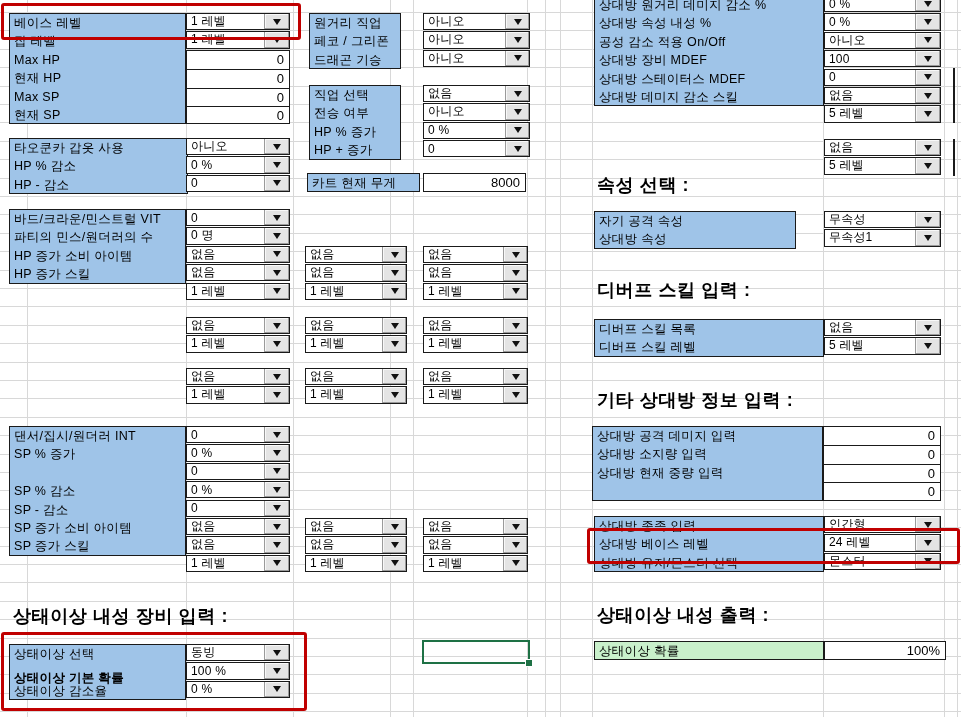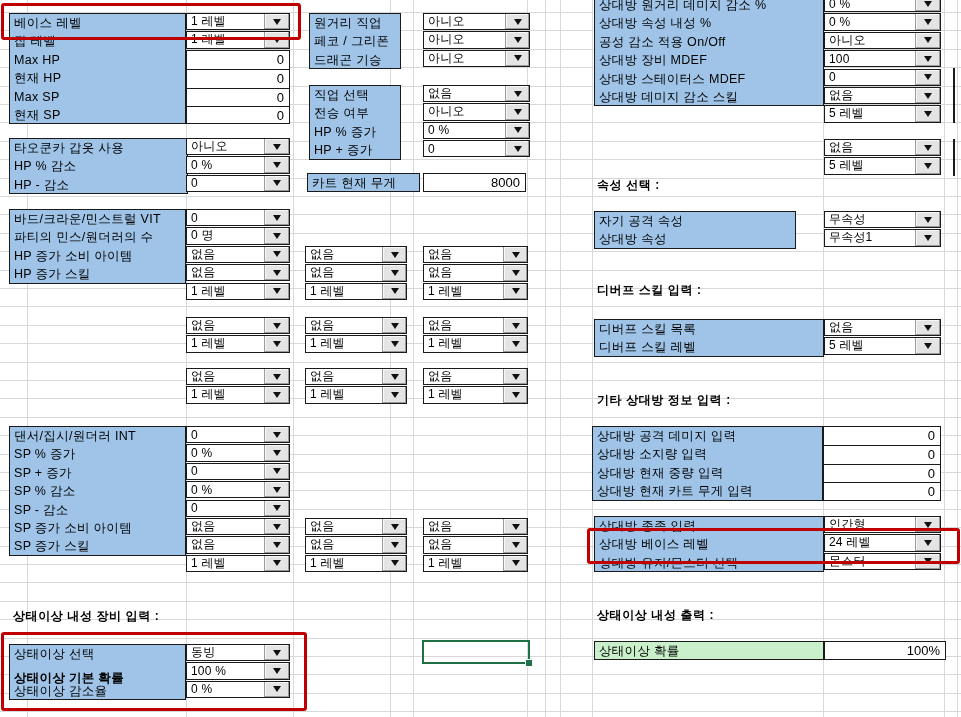--- a/index.html
+++ b/index.html
@@ -17,21 +17,21 @@
     letter-spacing:.3px;white-space:nowrap;overflow:hidden;}
   .dd{position:absolute;background:#fff;border:1px solid #1a1a1a;box-sizing:border-box;display:flex;align-items:stretch;}
   .ddval{flex:1;display:flex;align-items:center;padding-left:4px;font-size:12px;letter-spacing:.2px;
     white-space:nowrap;overflow:hidden;}
   .ddbtn{background:#e4e4e4;border-left:1px solid #9a9a9a;display:flex;align-items:center;justify-content:center;
     box-shadow:inset -1px -1px 0 #9a9a9a, inset 1px 1px 0 #f8f8f8;cursor:default;}
   .tri{width:0;height:0;border-left:4.5px solid transparent;border-right:4.5px solid transparent;border-top:6px solid #111;}
   .numblock{position:absolute;background:#fff;border:1px solid #1a1a1a;box-sizing:border-box;}
   .numrow{height:18.4px;line-height:18.4px;text-align:right;padding-right:5px;font-size:13px;box-sizing:border-box;}
   .numrow.sep{border-top:1px solid #1a1a1a;}
-  .hdr{position:absolute;z-index:2;font-weight:bold;font-size:12px;letter-spacing:.6px;height:18px;line-height:18px;white-space:nowrap;}
+  .hdr{position:absolute;z-index:2;font-weight:bold;font-size:18px;letter-spacing:.6px;height:18px;line-height:18px;white-space:nowrap;}
   .redbox{position:absolute;border:3px solid var(--highlight,#c00000);border-radius:3px;z-index:6;background:transparent;}
   .selcell{position:absolute;border:2px solid var(--selection,#1e7145);z-index:4;background:transparent;}
   .selcell::after{content:'';position:absolute;right:-5px;bottom:-5px;width:6px;height:6px;
     background:var(--selection,#1e7145);border:1px solid #fff;}
   .frag{position:absolute;width:2px;background:#1a1a1a;z-index:1;}
 </style>
 </head>
 <body>
 
 <div id="sheet">
@@ -165,21 +165,20 @@
         <div class="ddval">1 레벨</div>
         <div class="ddbtn" style="width: 24px;">
           <span class="tri"></span>
         </div>
       </div>
     </div>
   <div class="fs" style="left:9px;top:426px">
       <div class="lblblock" style="left: 0px; top: 0px; width: 177px; height: 129.8px;">
         <div class="lbltxt" style="top: 0px;">댄서/집시/원더러 INT</div>
         <div class="lbltxt" style="top: 18.4px;">SP % 증가</div>
-        <div class="lbltxt" style="top: 36.8px;">SP + 증가</div>
         <div class="lbltxt" style="top: 55.2px;">SP % 감소</div>
         <div class="lbltxt" style="top: 73.6px;">SP - 감소</div>
         <div class="lbltxt" style="top: 92px;">SP 증가 소비 아이템</div>
         <div class="lbltxt" style="top: 110.4px;">SP 증가 스킬</div>
       </div>
       <div class="dd" style="left: 177px; top: 0px; width: 104px; height: 17.2px;">
         <div class="ddval">0</div>
         <div class="ddbtn" style="width: 24px;">
           <span class="tri"></span>
         </div>
@@ -562,21 +561,20 @@
           <span class="tri"></span>
         </div>
       </div>
     </div>
   <div class="hdr" style="left:597px;top:391px">기타 상대방 정보 입력 :</div>
   <div class="fs" style="left:592px;top:426px">
       <div class="lblblock" style="left: 0px; top: 0px; width: 231px; height: 74.6px;">
         <div class="lbltxt" style="top: 0px;">상대방 공격 데미지 입력</div>
         <div class="lbltxt" style="top: 18.4px;">상대방 소지량 입력</div>
         <div class="lbltxt" style="top: 36.8px;">상대방 현재 중량 입력</div>
-        <div class="lbltxt" style="top: 55.2px;">상대방 현재 카트 무게 입력</div>
       </div>
       <div class="numblock" style="left: 231px; top: 0px; width: 118px; height: 74.6px;">
         <div class="numrow">0</div>
         <div class="numrow sep">0</div>
         <div class="numrow sep">0</div>
         <div class="numrow sep">0</div>
       </div>
     </div>
   <div class="fs" style="left:594px;top:516px">
       <div class="lblblock" style="left: 0px; top: 0px; width: 230px; height: 56.2px;">

